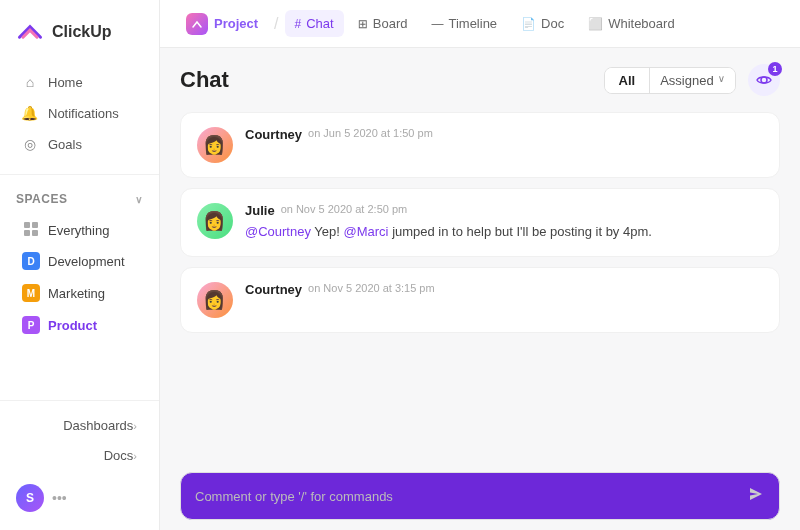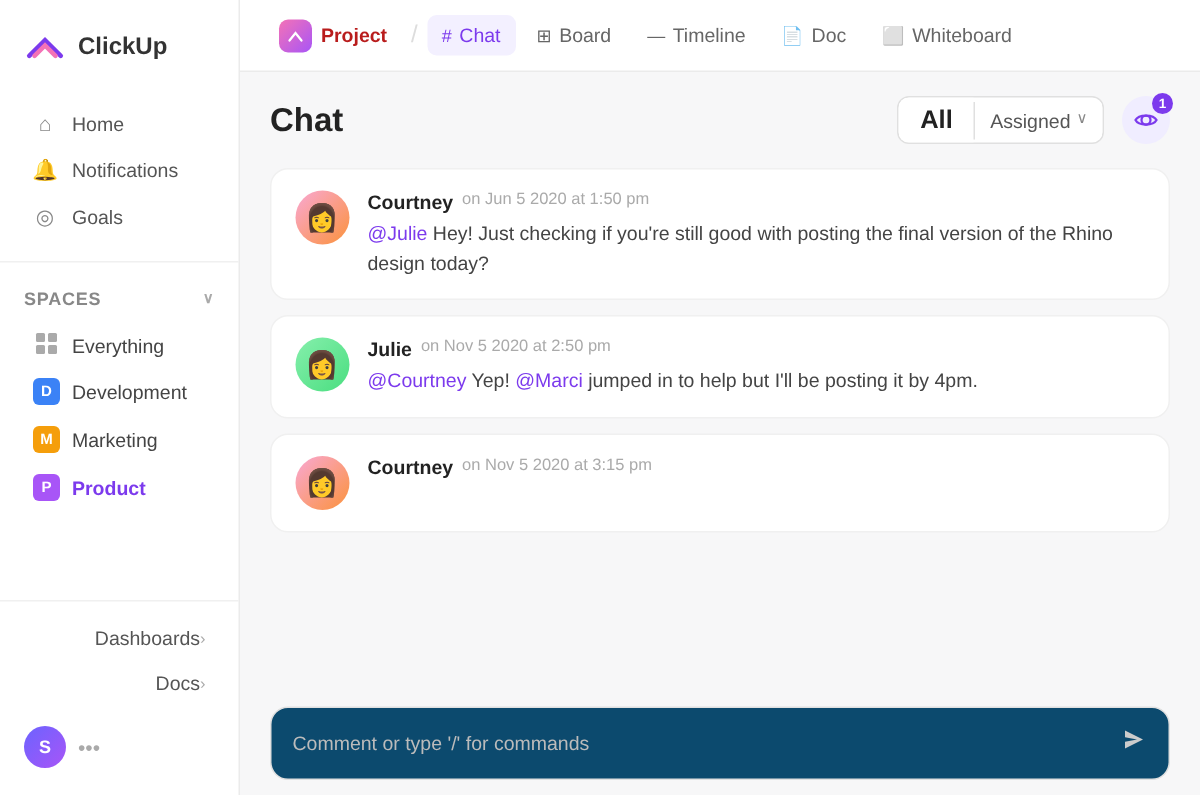--- a/index.html
+++ b/index.html
@@ -160,21 +160,21 @@
     }
     .nav-project {
       display: flex;
       align-items: center;
       gap: 6px;
       padding: 6px 10px;
       border-radius: 6px;
       cursor: pointer;
       font-size: 13px;
       font-weight: 600;
-      color: #b91c1c;
+      color: #8b5cf6;
     }
     .project-icon {
       width: 22px;
       height: 22px;
       border-radius: 6px;
       background: linear-gradient(135deg, #f472b6, #a855f7);
       display: flex;
       align-items: center;
       justify-content: center;
       font-size: 10px;
@@ -225,21 +225,21 @@
     .filter-group {
       display: flex;
       align-items: center;
       border: 1px solid #e0e0e0;
       border-radius: 8px;
       overflow: hidden;
       background: #fff;
     }
     .filter-btn {
       padding: 5px 14px;
-      font-size: 17px;
+      font-size: 13px;
       cursor: pointer;
       color: #555;
       border: none;
       background: transparent;
     }
     .filter-btn.active {
       background: #fff;
       font-weight: 600;
       color: #222;
     }
@@ -335,21 +335,21 @@
       color: #444;
       line-height: 1.5;
     }
     .mention {
       color: #7c3aed;
       font-weight: 500;
     }
 
     
     .comment-input-area {
-      background: #0c4a6e;
+      background: #6d28d9;
       border: 1px solid #e0e0e0;
       border-radius: 12px;
       padding: 12px 14px;
       display: flex;
       align-items: center;
       justify-content: space-between;
       margin-top: 10px;
       cursor: text;
     }
     .comment-placeholder {
@@ -498,24 +498,20 @@
 
       <div class="message-card">
         <div class="message-avatar avatar-courtney" style="background: linear-gradient(135deg, #f9a8d4, #fb923c); font-size:18px; display:flex; align-items:center; justify-content:center;">
 
           <span>👩</span>
         </div>
         <div class="message-content">
           <div class="message-meta">
             <span class="message-author">Courtney</span>
             <span class="message-time">on Jun 5 2020 at 1:50 pm</span>
-          </div>
-          <div class="message-text">
-            <span class="mention">@Julie</span>
-            <span> Hey! Just checking if you're still good with posting the final version of the Rhino design today?</span>
           </div>
         </div>
       </div>
 
       <div class="message-card">
         <div class="message-avatar avatar-julie" style="background: linear-gradient(135deg, #86efac, #4ade80); font-size:18px; display:flex; align-items:center; justify-content:center;">
           <span>👩</span>
         </div>
         <div class="message-content">
           <div class="message-meta">

